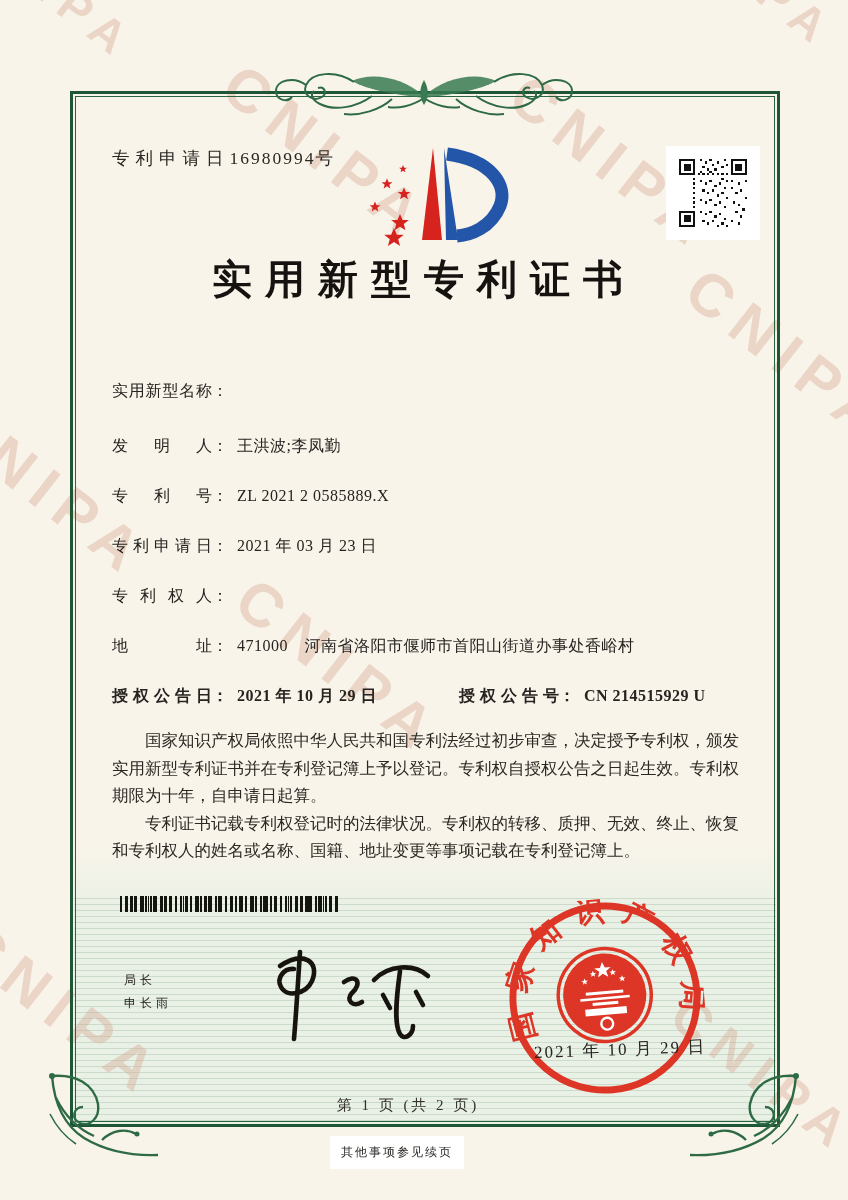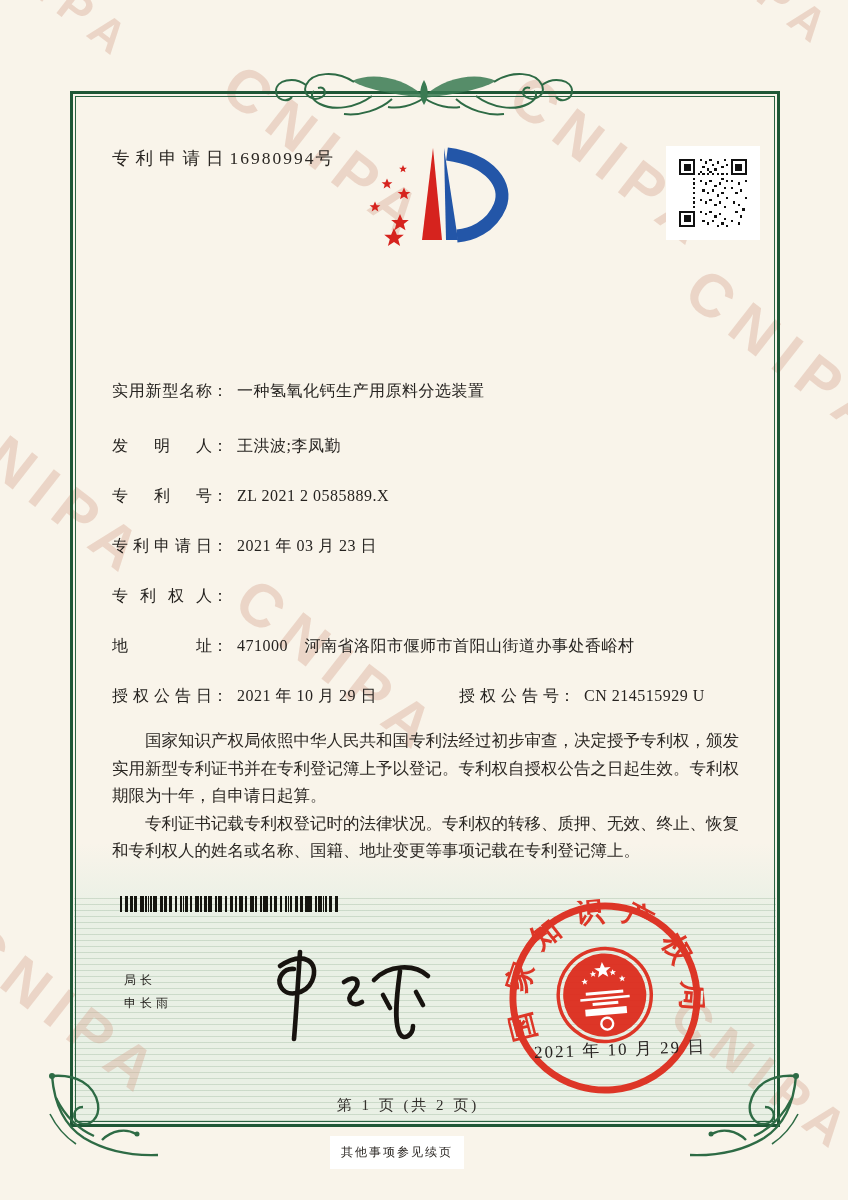--- a/index.html
+++ b/index.html
@@ -33,21 +33,21 @@
   .logo{position:absolute;left:332px;top:136px;width:190px;height:115px;}
   .qr{position:absolute;left:666px;top:146px;width:94px;height:94px;background:#fff;
       display:flex;align-items:center;justify-content:center;}
   .qr svg{width:68px;height:68px;}
   .title{position:absolute;left:0;right:0;top:252px;text-align:center;font-size:40px;
          font-weight:bold;letter-spacing:13px;color:#15120f;}
 
   .fields{position:absolute;left:112px;top:332px;width:632px;font-size:16px;line-height:21px;margin-top:48px;}
   .frow{display:flex;margin-bottom:29px;}
   .frow.first{margin-bottom:34px;}
-  .fpair{display:flex;}
+  .fpair{display:flex;font-weight:bold;}
   .fpair.second{margin-left:82px;}
   .flabel{display:inline-block;width:100px;text-align:justify;text-align-last:justify;flex:none;}
   .fcolon{flex:none;}
   .fvalue{margin-left:9px;letter-spacing:.5px;}
 
   .paras{position:absolute;left:112px;top:696px;width:627px;font-size:16.5px;
          line-height:27.5px;text-align:justify;color:#2b2723;margin-top:31px;}
   .paras p{margin:0;text-indent:2em;}
 
   .barcode{position:absolute;left:120px;top:896px;width:218px;height:16px;
@@ -160,26 +160,26 @@
         <path fill="#111" fill-rule="evenodd" d="M0,0h7v7h-7z M1,1v5h5v-5z"></path>
         <rect x="2" y="2" width="3" height="3" fill="#111"></rect>
         <path fill="#111" fill-rule="evenodd" d="M22,0h7v7h-7z M23,1v5h5v-5z"></path>
         <rect x="24" y="2" width="3" height="3" fill="#111"></rect>
         <path fill="#111" fill-rule="evenodd" d="M0,22h7v7h-7z M1,23v5h5v-5z"></path>
         <rect x="2" y="24" width="3" height="3" fill="#111"></rect>
         <path fill="#111" d="M9,0h1v1h-1z M11,1h1v1h-1z M13,0h1v1h-1z M19,0h1v1h-1z M16,1h1v1h-1z M14,2h1v1h-1z M20,2h1v1h-1z M10,3h1v1h-1z M18,3h1v1h-1z M12,4h1v1h-1z M15,4h1v1h-1z M9,5h1v1h-1z M13,5h1v1h-1z M8,6h1v1h-1z M10,6h1v1h-1z M12,6h1v1h-1z M14,6h1v1h-1z M16,6h1v1h-1z M18,6h1v1h-1z M20,6h1v1h-1z M6,8h1v1h-1z M6,10h1v1h-1z M6,12h1v1h-1z M6,14h1v1h-1z M6,16h1v1h-1z M6,18h1v1h-1z M6,20h1v1h-1z M9,9h1v1h-1z M11,10h1v1h-1z M13,9h1v1h-1z M15,11h1v1h-1z M17,10h1v1h-1z M19,12h1v1h-1z M20,9h1v1h-1z M18,8h1v1h-1z M10,13h1v1h-1z M12,14h1v1h-1z M14,13h1v1h-1z M16,15h1v1h-1z M18,14h1v1h-1z M20,16h1v1h-1z M9,17h1v1h-1z M11,18h1v1h-1z M13,17h1v1h-1z M15,19h1v1h-1z M17,18h1v1h-1z M19,20h1v1h-1z M22,9h1v1h-1z M25,10h1v1h-1z M28,9h1v1h-1z M22,12h1v1h-1z M24,14h1v1h-1z M26,13h1v1h-1z M28,16h1v1h-1z M23,18h1v1h-1z M25,19h1v1h-1z M27,21h1v1h-1z M24,22h1v1h-1z M26,24h1v1h-1z M22,26h1v1h-1z M25,27h1v1h-1z M9,22h1v1h-1z M11,23h1v1h-1z M13,22h1v1h-1z M15,24h1v1h-1z M17,23h1v1h-1z M19,25h1v1h-1z M10,26h1v1h-1z M12,27h1v1h-1z M14,26h1v1h-1z M16,28h1v1h-1z M18,27h1v1h-1z M20,28h1v1h-1z"></path>
       </svg>
     </div>
 
+    <div class="title">实用新型专利证书</div>
 
     <div class="fields">
       <div class="frow first">
         <span class="flabel">实用新型名称</span>
           <span class="fcolon">：</span>
-        <span class="fvalue">一种氢氧化钙生产用原料分选装置</span>
       </div>
       <div class="frow">
         <span class="flabel">发明人</span>
           <span class="fcolon">：</span>
         <span class="fvalue">王洪波;李凤勤</span>
       </div>
       <div class="frow">
         <span class="flabel">专利号</span>
           <span class="fcolon">：</span>
         <span class="fvalue">ZL 2021 2 0585889.X</span>

